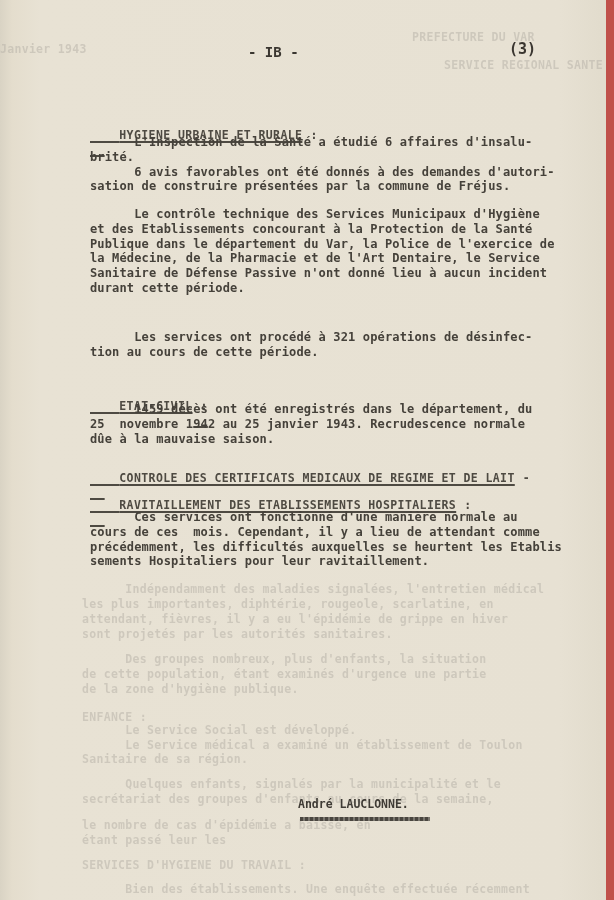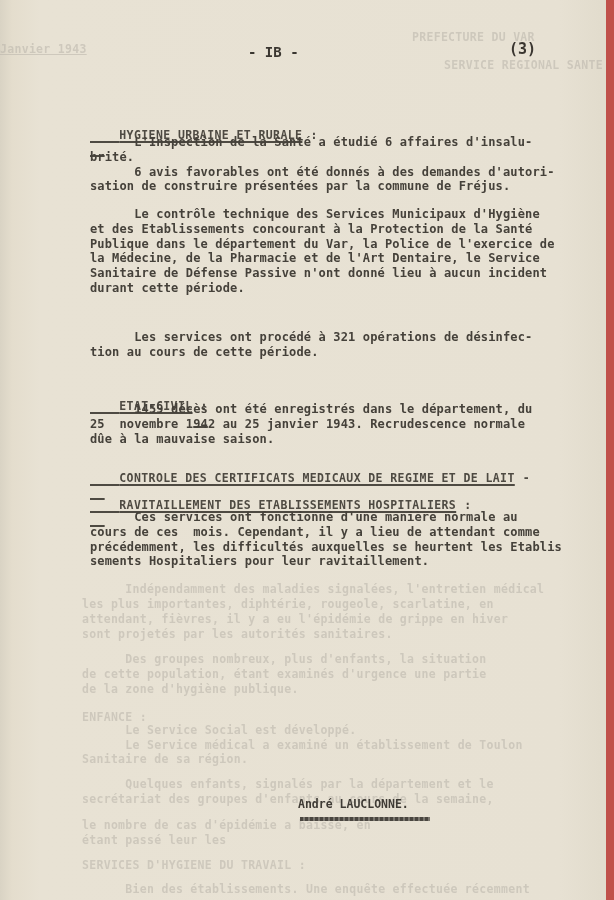--- a/index.html
+++ b/index.html
@@ -32,37 +32,37 @@
     }
     .signature { position: absolute; left: 298px; top: 797px; font-size: 11.5px; font-weight: bold; color: #3f3b35; }
     .sig-line { position: absolute; left: 300px; top: 817px; width: 130px; height: 4px;
       background: repeating-linear-gradient(90deg, #4a4640 0 3px, #7a766e 3px 5px); }
   </style>
 </head>
 <body>
 
 <div class="page">
 
-  <div class="bleed" style="left:0;top:42px;text-decoration:underline;">Janvier 1943</div>
+  <div class="bleed" style="left:0;top:42px;">Janvier 1943</div>
   <div class="bleed" style="left:400px;top:30px;margin-left:12px;">PREFECTURE DU VAR</div>
   <div class="bleed" style="left:400px;top:58px;margin-left:44px;">SERVICE REGIONAL SANTE</div>
 
   <div>
     <div class="bleed" style="left:82px;top:582px;">      Indépendamment des maladies signalées, l'entretien médical</div>
     <div class="bleed" style="left:82px;top:597px;text-align:right;">les plus importantes, diphtérie, rougeole, scarlatine, en</div>
     <div class="bleed" style="left:82px;top:612px;">attendant, fièvres, il y a eu l'épidémie de grippe en hiver</div>
     <div class="bleed" style="left:82px;top:627px;">sont projetés par les autorités sanitaires.</div>
     <div class="bleed" style="left:82px;top:652px;">      Des groupes nombreux, plus d'enfants, la situation</div>
     <div class="bleed" style="left:82px;top:667px;">de cette population, étant examinés d'urgence une partie</div>
     <div class="bleed" style="left:82px;top:682px;">de la zone d'hygiène publique.</div>
     <div class="bleed" style="left:82px;top:710px;">ENFANCE :</div>
     <div class="bleed" style="left:82px;top:723px;">      Le Service Social est développé.</div>
     <div class="bleed" style="left:82px;top:738px;">      Le Service médical a examiné un établissement de Toulon</div>
     <div class="bleed" style="left:82px;top:752px;">Sanitaire de sa région.</div>
-    <div class="bleed" style="left:82px;top:777px;">      Quelques enfants, signalés par la département et le</div>
+    <div class="bleed" style="left:82px;top:777px;">      Quelques enfants, signalés par la municipalité et le</div>
     <div class="bleed" style="left:82px;top:792px;">secrétariat des groupes d'enfants au cours de la semaine,</div>
     <div class="bleed" style="left:82px;top:818px;">le nombre de cas d'épidémie a baissé, en</div>
     <div class="bleed" style="left:82px;top:833px;">étant passé leur les</div>
     <div class="bleed" style="left:82px;top:858px;">SERVICES D'HYGIENE DU TRAVAIL :</div>
     <div class="bleed" style="left:82px;top:882px;">      Bien des établissements. Une enquête effectuée récemment</div>
   </div>
 
   <div class="header-center">- IB -</div>
   <div class="header-right">(3)</div>
 

